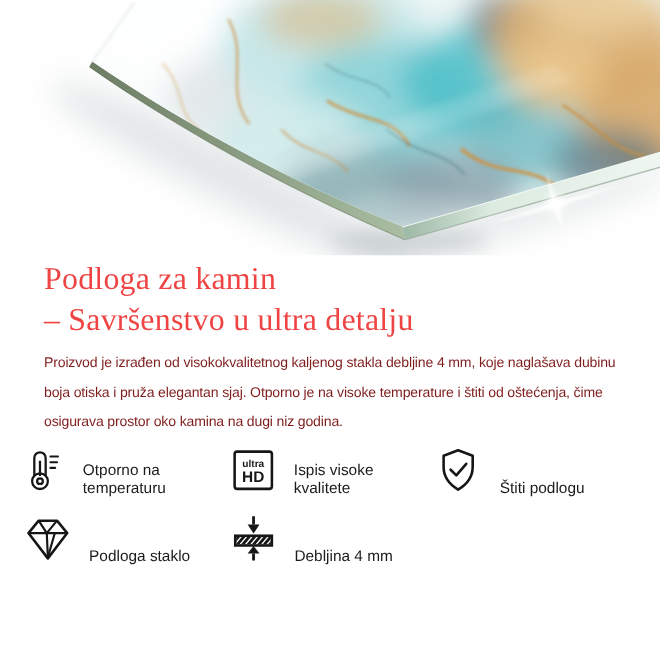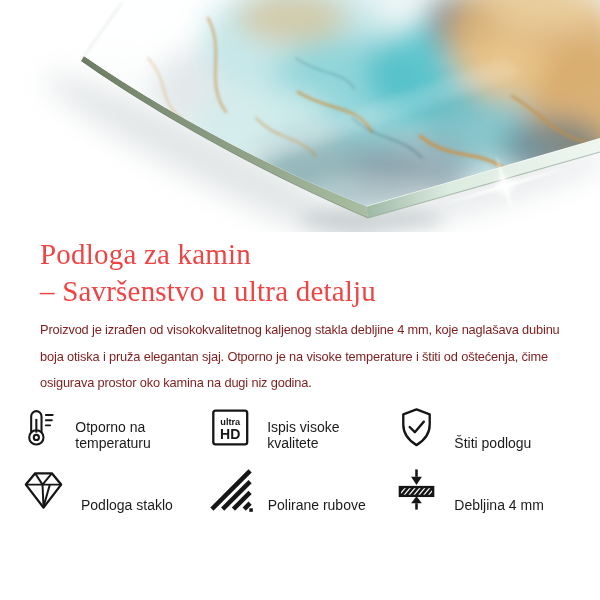--- a/index.html
+++ b/index.html
@@ -170,32 +170,20 @@
       <g stroke="#161616" stroke-width="2" fill="none" stroke-linejoin="round">
         <line x1="6" y1="19" x2="42" y2="19"></line>
         <path d="M15.5,7.5 L23,19 L32.5,7.5"></path>
         <path d="M23,19 L24,41.5"></path>
         <path d="M30.5,19 L24,41.5"></path>
       </g>
     </svg>
     <div class="flabel">Podloga staklo</div>
   </div>
 
-  <div class="feature">
-    <svg class="icon" viewBox="0 0 48 48" aria-hidden="true">
-      <g stroke="#161616" stroke-width="4.6" stroke-linecap="butt">
-        <line x1="5" y1="44" x2="44" y2="5"></line>
-        <line x1="16" y1="44" x2="44" y2="16"></line>
-        <line x1="27" y1="44" x2="44" y2="27"></line>
-        <line x1="38" y1="44" x2="44" y2="38"></line>
-      </g>
-      <rect class="fl" x="43.2" y="43.2" width="3.6" height="3.6"></rect>
-    </svg>
-    <div class="flabel">Polirane rubove</div>
-  </div>
 
   <div class="feature">
     <svg class="icon" viewBox="0 0 48 48" aria-hidden="true">
       <defs>
         <clipPath id="barClip">
             <rect x="8" y="22.5" width="32" height="7"></rect>
           </clipPath>
       </defs>
       <g clip-path="url(#barClip)" stroke="#161616" stroke-width="2.6">
         <line x1="2" y1="32" x2="12" y2="20"></line>

